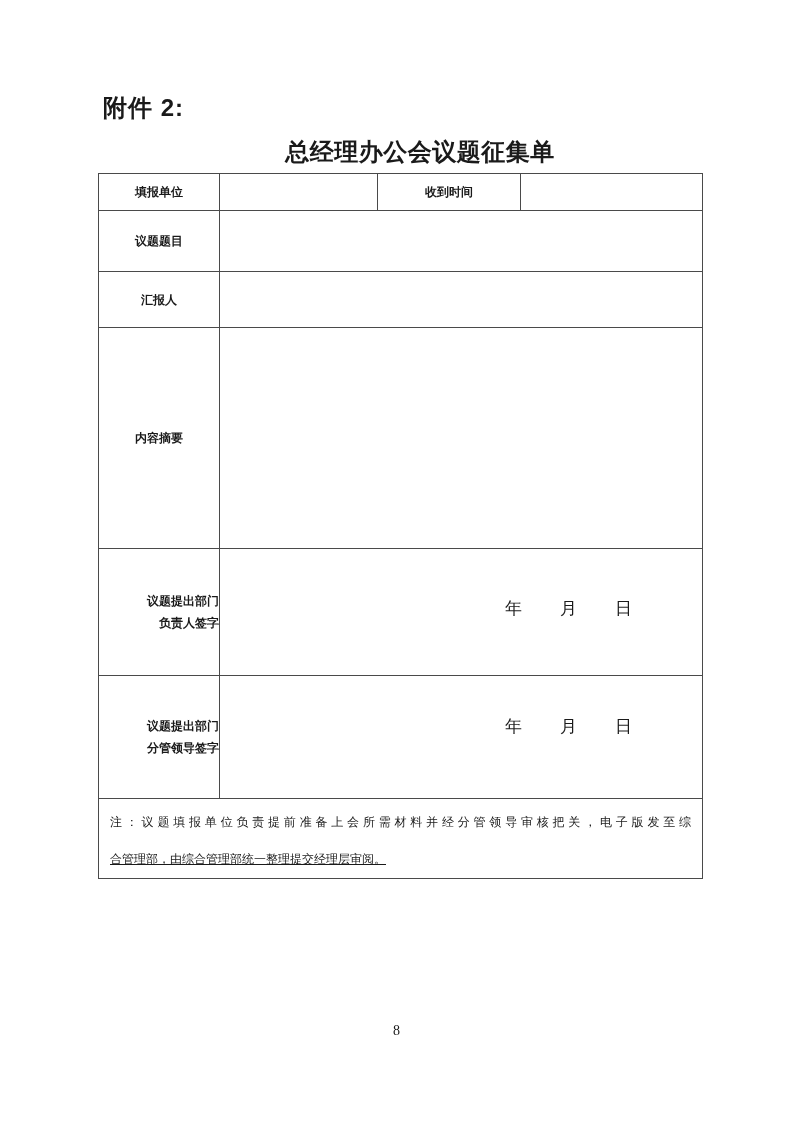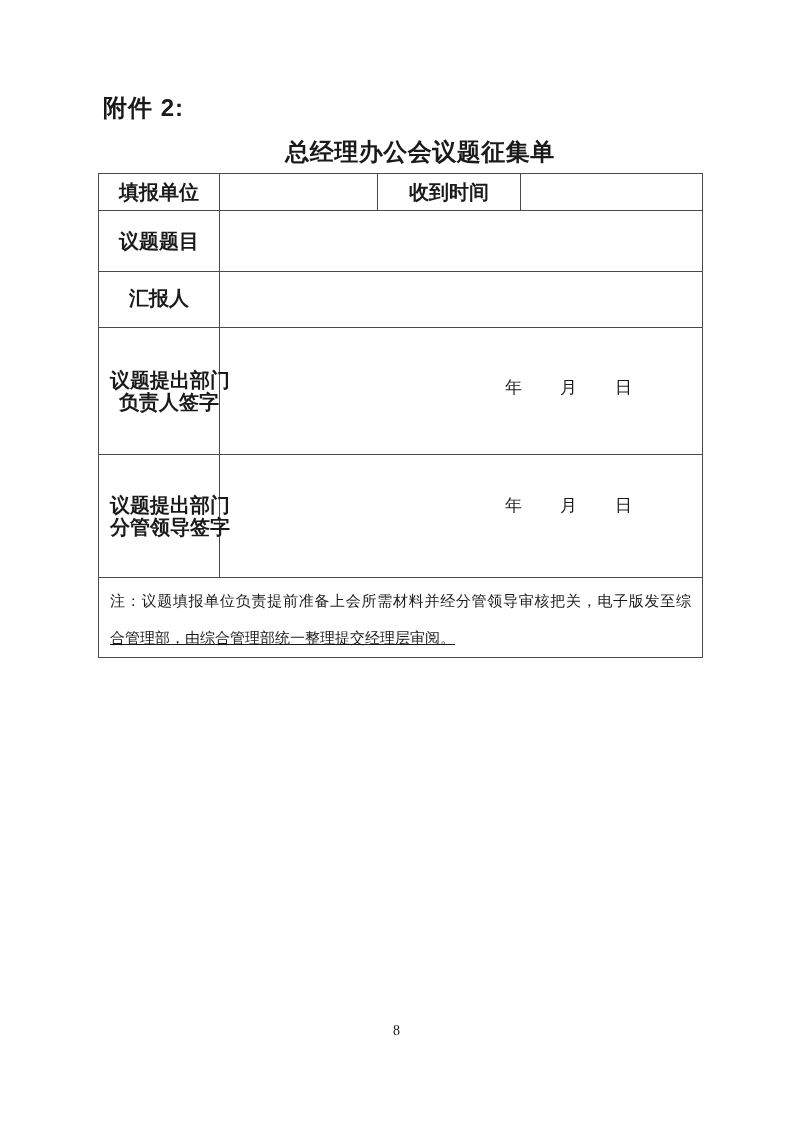--- a/index.html
+++ b/index.html
@@ -47,30 +47,30 @@
     border-collapse: collapse;
     table-layout: fixed;
   }
   .form-table td {
     border: 1.5px solid #4a4a4a;
     padding: 0;
     vertical-align: middle;
   }
   .r1 td { height: 36px; }
   .r2 td { height: 60px; }
-  .r3 td { height: 55px; font-family: Liberation Mono, monospace; }
+  .r3 td { height: 55px; }
   .r4 td { height: 220px; }
   .r5 td { height: 84px; }
   .r6 td { height: 126px; }
   .r7 td { height: 122px; }
   .r8 td { height: 74px; }
   .label-cell {
     font-family: "Liberation Sans", "DejaVu Sans", sans-serif;
     font-weight: bold;
-    font-size: 20px;
+    font-size: 12px;
     line-height: 22px;
     text-align: center;
     vertical-align: middle;
   }
   .label-line { white-space: nowrap; }
   .label-left {
     text-align: left;
   }
   .label-left .label-line { padding-left: 11px; text-align: right; }
   .blank-cell { background: #ffffff; }
@@ -82,21 +82,21 @@
     justify-content: flex-end;
     column-gap: 38px;
     margin-right: 70px;
     font-size: 17px;
     line-height: 22px;
   }
   .date-row.row6 { margin-bottom: 6px; }
   .date-row.row7 { margin-bottom: 20px; }
   .note-cell {
     vertical-align: top;
-    font-size: 15px;
+    font-size: 12px;
     line-height: 37px;
     padding: 5px 11px 0 11px !important;
   }
   .note-line-justify {
     text-align: justify;
     text-align-last: justify;
     white-space: nowrap;
   }
   .note-line {
     text-align: left;
@@ -141,20 +141,24 @@
     <tr class="r2">
       <td class="label-cell">议题题目</td>
       <td class="blank-cell" colspan="3"></td>
     </tr>
 
     <tr class="r3">
       <td class="label-cell">汇报人</td>
       <td class="blank-cell" colspan="3"></td>
     </tr>
 
+    <tr class="r4">
+      <td class="label-cell">内容摘要</td>
+      <td class="blank-cell" colspan="3"></td>
+    </tr>
 
 
     <tr class="r6">
       <td class="label-cell label-left">
         <div class="label-line">议题提出部门</div>
         <div class="label-line">负责人签字</div>
       </td>
       <td class="date-cell" colspan="3">
         <div class="date-row row6">
           <span>年</span>

